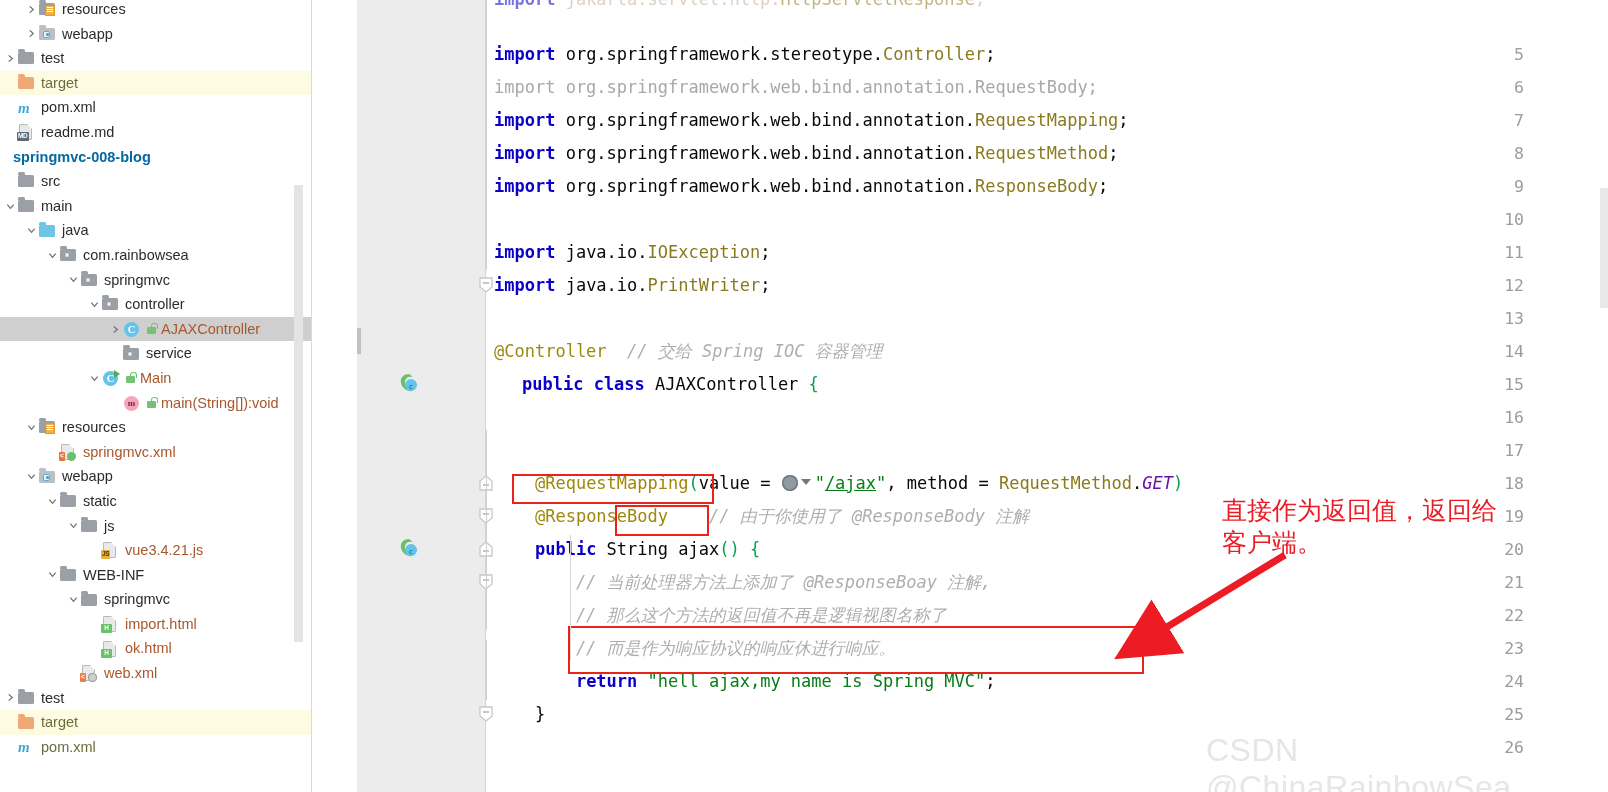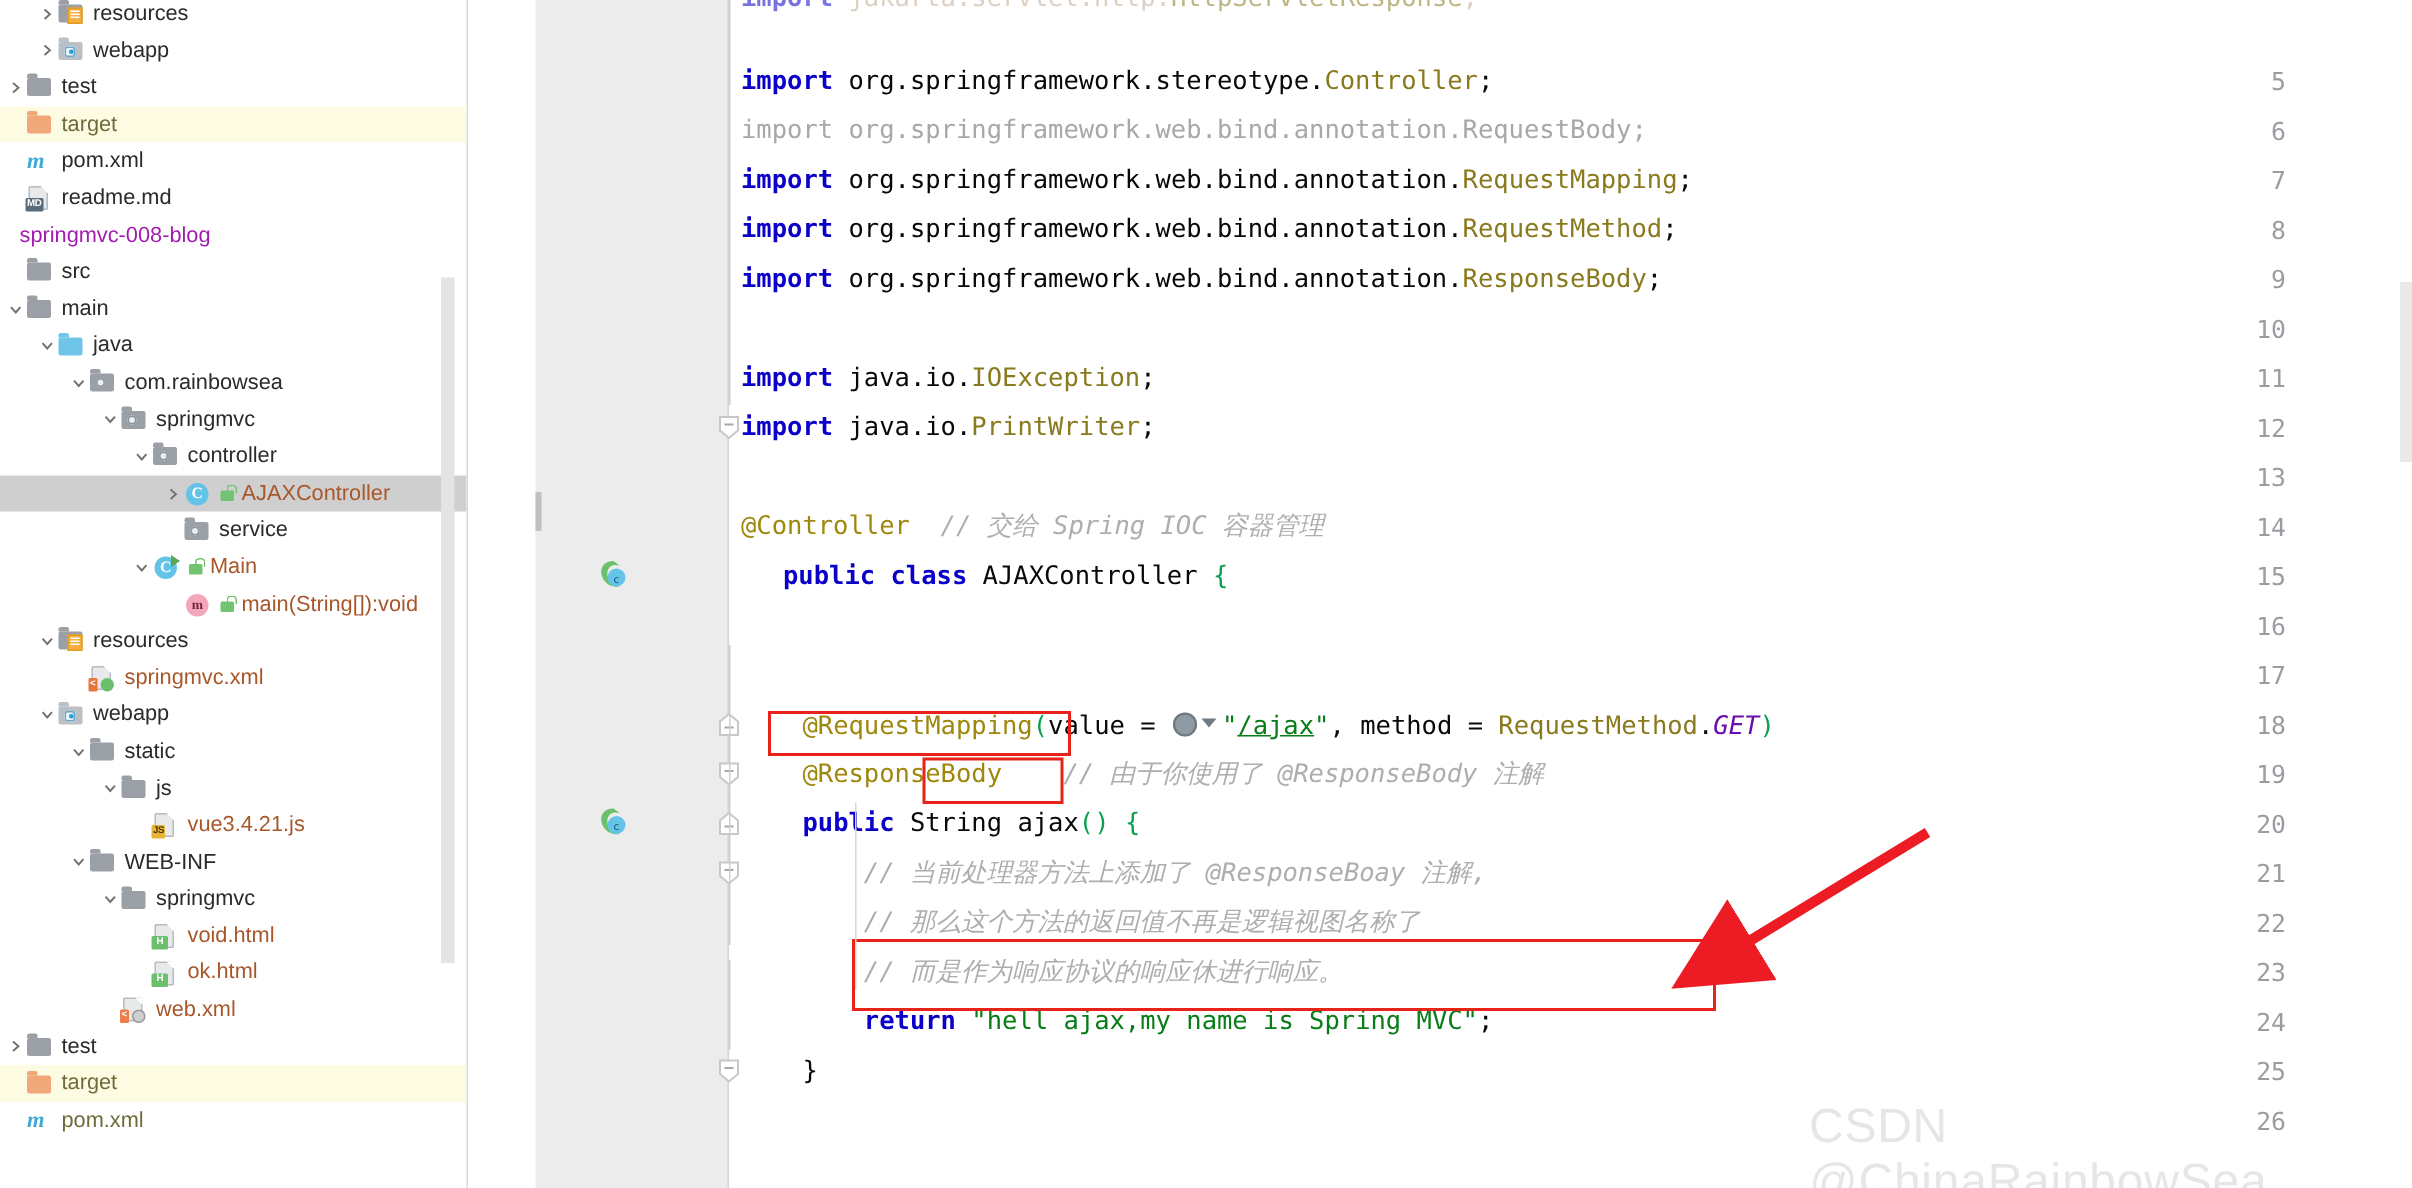--- a/index.html
+++ b/index.html
@@ -41,21 +41,21 @@
   .arrow.blank { color: transparent; }
   .arrow svg { display:block; }
   .ico {
     width: 19px; height: 18px; flex: 0 0 19px;
     margin-right: 5px;
     position: relative;
     display: inline-block;
   }
   .lbl { line-height: 1; }
   .lbl.orange { color: #a8572b; }
-  .lbl.bold { font-weight: normal; color: #a21caf; }
+  .lbl.bold { font-weight: bold; color: #0369a1; }
   .lbl.olive { color: #6d6d3c; }
 
   
   .f-grey, .f-blue, .f-orange, .f-res, .f-pkg, .f-web {
     position:absolute; left:1px; top:3px; width:16px; height:12px; border-radius:1.5px;
   }
   .f-grey   { background:#9aa0a6; }
   .f-blue   { background:#6fc5e8; }
   .f-orange { background:#f0a878; }
   .f-grey::before, .f-blue::before, .f-orange::before, .f-res::before,
@@ -498,21 +498,21 @@
           </span>
           <span class="lbl ">springmvc</span>
         </div>
         <div class="row">
           <span style="flex: 0 0 88px;"></span>
           <span class="arrow blank"></span>
           <span class="ico">
             <span class="doc"></span>
             <span class="badge h" style="width:11px;text-align:center">H</span>
           </span>
-          <span class="lbl orange">void.html</span>
+          <span class="lbl orange">import.html</span>
         </div>
         <div class="row">
           <span style="flex: 0 0 88px;"></span>
           <span class="arrow blank"></span>
           <span class="ico">
             <span class="doc"></span>
             <span class="badge h" style="width:11px;text-align:center">H</span>
           </span>
           <span class="lbl orange">ok.html</span>
         </div>
@@ -662,16 +662,18 @@
 
   <svg id="red-arrow" style="position:absolute; left:1140px; top:555px; width:200px; height:110px; overflow:visible;">
     <defs>
       <marker id="ah" markerWidth="9" markerHeight="9" refX="1" refY="4.5" orient="auto">
         <path d="M0,0 L9,4.5 L0,9 z" fill="#ec1b24"></path>
       </marker>
     </defs>
     <line x1="145" y1="0" x2="22" y2="75" stroke="#ec1b24" stroke-width="7" marker-end="url(#ah)"></line>
   </svg>
 
+  <div class="annot" style="left:1222px; top:495px; width:330px;">直接作为返回值，返回给
+客户端。</div>
 
   <div class="watermark" style="left:1206px; top:732px;">CSDN @ChinaRainbowSea</div>
 <div class="indent-guide" style="left: 570px; top: 535px; height: 125px;"></div>
   </div>
 
 </body></html>

